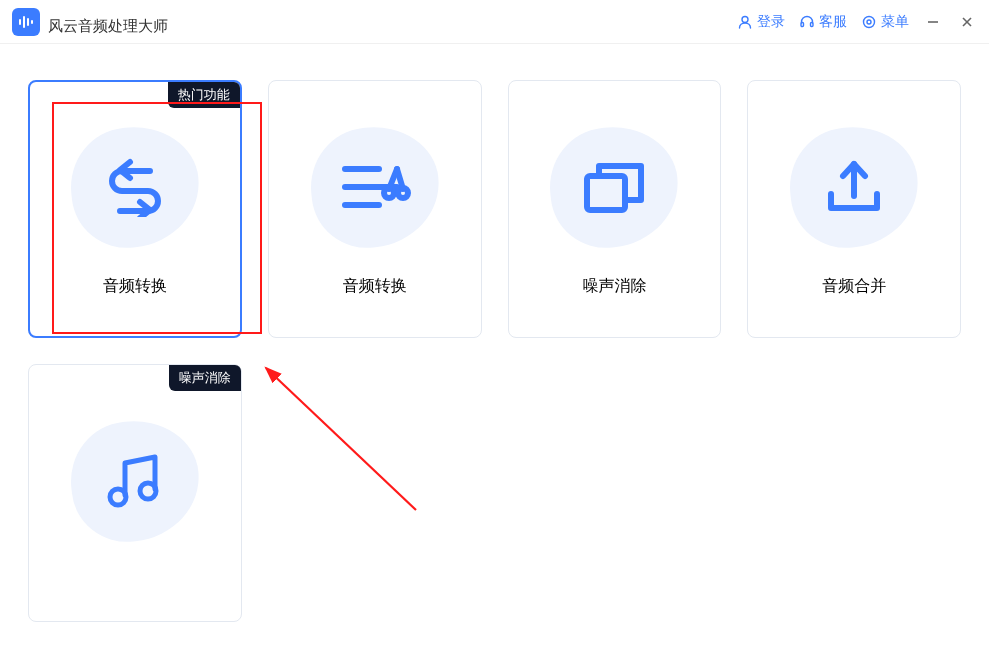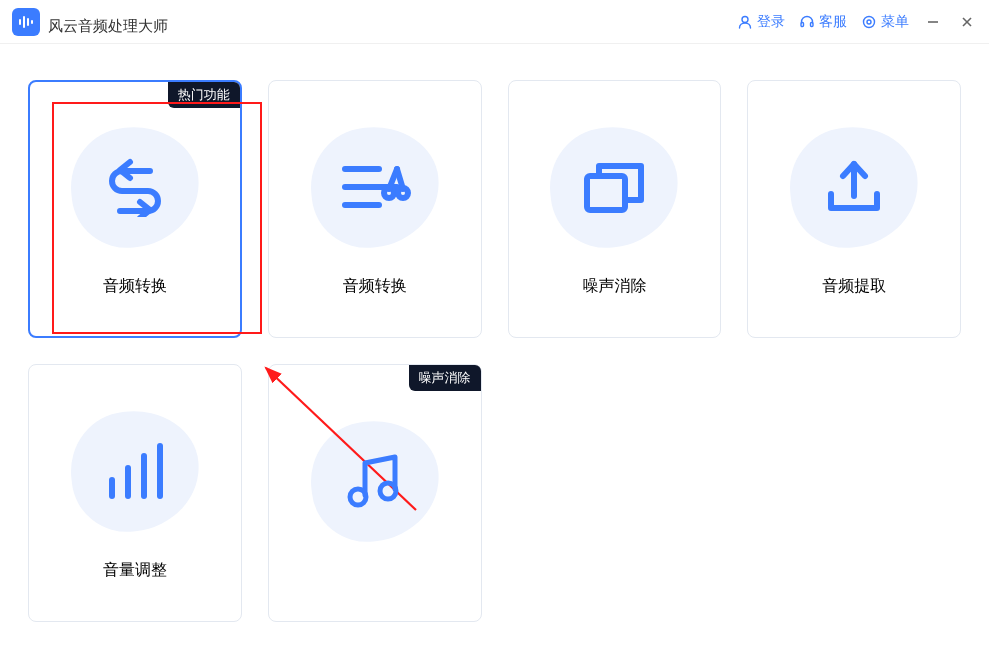--- a/index.html
+++ b/index.html
@@ -208,38 +208,24 @@
       <div class="icon-wrap">
         <div class="blob"></div>
         <svg class="icon-svg" width="66" height="62" viewBox="0 0 66 62">
             <g fill="none" stroke="#3b7cff" stroke-width="6" stroke-linecap="round" stroke-linejoin="round">
               <path d="M10 38v14h46V38"></path>
               <line x1="33" y1="40" x2="33" y2="8"></line>
               <path d="M22 20L33 8l11 12"></path>
             </g>
           </svg>
       </div>
-      <div class="card-label">音频提取</div>
-    </div>
-
-
-    <div class="card">
-      <div class="icon-wrap">
-        <div class="blob"></div>
-        <svg class="icon-svg" width="70" height="62" viewBox="0 0 70 62">
-            <g fill="none" stroke="#3b7cff" stroke-width="6" stroke-linecap="round">
-              <line x1="12" y1="56" x2="12" y2="40"></line>
-              <line x1="28" y1="56" x2="28" y2="28"></line>
-              <line x1="44" y1="56" x2="44" y2="16"></line>
-              <line x1="60" y1="56" x2="60" y2="6"></line>
-            </g>
-          </svg>
-      </div>
-      <div class="card-label">音量调整</div>
-    </div>
+      <div class="card-label">音频合并</div>
+    </div>
+
+
 
 
     <div class="card">
       <div class="card-badge">噪声消除</div>
       <div class="icon-wrap">
         <div class="blob"></div>
         <svg class="icon-svg" width="64" height="64" viewBox="0 0 64 64">
             <g fill="none" stroke="#3b7cff" stroke-width="5" stroke-linecap="round" stroke-linejoin="round">
               <path d="M22 46V14l30-6v32"></path>
               <circle cx="15" cy="48" r="8"></circle>

